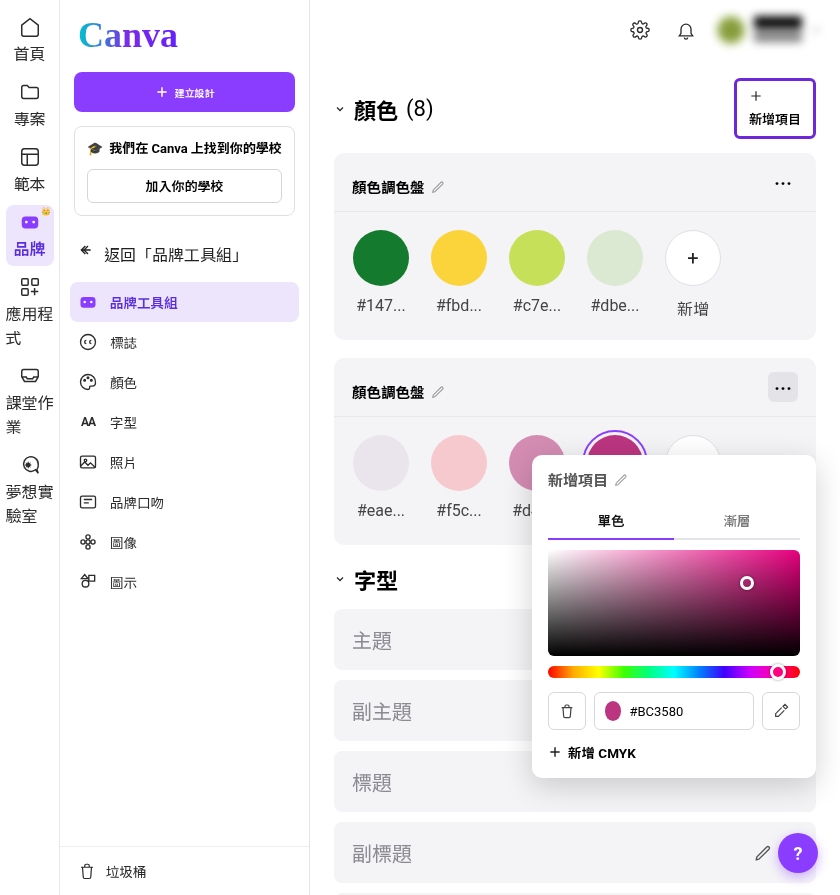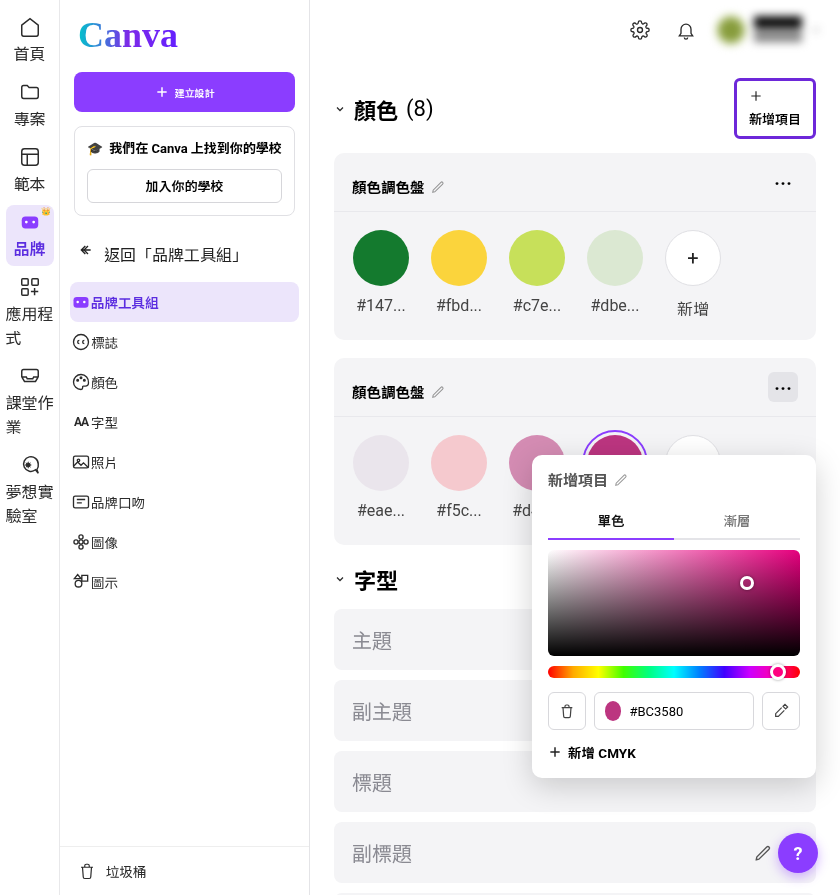--- a/index.html
+++ b/index.html
@@ -18,21 +18,21 @@
 .sidebar { width: 250px; background: #fff; border-right: 1px solid #e4e4e7; display: flex; flex-direction: column; }
 .canva-logo { padding: 14px 18px 10px; }
 .canva-logo .logotext { font-family: cursive; font-size: 36px; font-weight: 700; background: linear-gradient(90deg,#01c4cc,#7d2ae8,#6420ff); -webkit-background-clip: text; background-clip: text; color: transparent; }
 .create-btn { margin: 6px 14px 14px; background: #8b3dff; color: #fff; border: none; border-radius: 8px; height: 40px; font-size: 10px; font-weight: 600; display: flex; align-items: center; justify-content: center; gap: 6px; cursor: pointer; }
 .school-card { margin: 0 14px 14px; border: 1px solid #e0e0e4; border-radius: 8px; padding: 12px; }
 .school-card .msg { font-size: 13px; font-weight: 700; display: flex; gap: 6px; line-height: 1.5; }
 .school-card .msg .cap { flex-shrink: 0; }
 .join-btn { margin-top: 10px; width: 100%; background: #fff; border: 1px solid #d6d6da; border-radius: 6px; height: 34px; font-size: 13px; font-weight: 600; cursor: pointer; }
 .back-link { padding: 12px 18px; display: flex; align-items: flex-start; gap: 10px; font-size: 16px; color: #222; cursor: pointer; }
 .nav-list { padding: 4px 10px; flex: 1; overflow: auto; }
-.nav-item { display: flex; align-items: center; padding: 10px 1px; border-radius: 8px; font-size: 13.5px; color: #2b2b2b; cursor: pointer; }
+.nav-item { display: flex; align-items: center; gap: 12px; padding: 10px 8px; border-radius: 8px; font-size: 13.5px; color: #2b2b2b; cursor: pointer; }
 .nav-item.active { background: #ece5fb; color: #5b2de0; font-weight: 600; }
 .nav-item .icon { width: 20px; height: 20px; display: flex; align-items: center; justify-content: center; flex-shrink: 0; }
 .trash-row { padding: 14px 18px; display: flex; align-items: center; gap: 10px; font-size: 13.5px; color: #2b2b2b; border-top: 1px solid #eee; cursor: pointer; }
 
 
 .main { flex: 1; background: #fff; display: flex; flex-direction: column; position: relative; overflow: hidden; }
 .topbar { height: 60px; display: flex; align-items: center; justify-content: flex-end; gap: 14px; padding: 0 18px; }
 .topbar .icon-btn { width: 32px; height: 32px; display: flex; align-items: center; justify-content: center; cursor: pointer; border-radius: 6px; }
 .avatar { width: 30px; height: 30px; border-radius: 50%; background: #879c3c; border: 3px solid #c8d69a; }
 .userblock { display: flex; align-items: center; gap: 8px; cursor: pointer; filter: blur(4px); }

